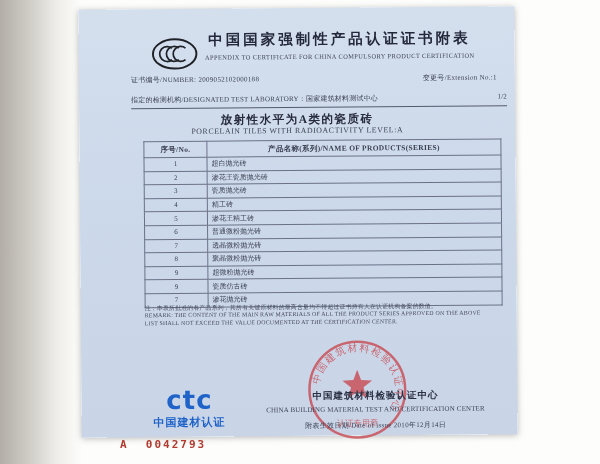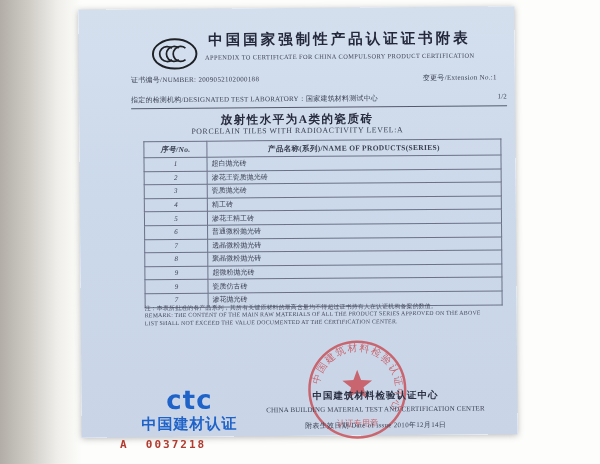--- a/index.html
+++ b/index.html
@@ -24,29 +24,29 @@
   
   .doct-cn{left:0;top:104px;width:436px;text-align:center;font-size:11.5px;
     font-weight:bold;letter-spacing:1.5px;color:#262b3d;}
   .doct-en{left:0;top:118px;width:436px;text-align:center;font-size:7.8px;letter-spacing:.6px;}
   
   table.ptable{left:64px;top:132px;width:358px;position:absolute;border-collapse:collapse;
     font-size:7px;color:#3c4254;}
   .ptable th,.ptable td{border:1px solid #6b7288;padding:0 4px;}
   .ptable th{height:15px;font-size:7.5px;font-weight:bold;text-align:center;letter-spacing:.3px;}
   .ptable td{height:12.6px;}
-  .ptable .c1{width:54px;text-align:center;font-style:italic;}
+  .ptable .c1{width:54px;text-align:center;}
   
   .note{left:64px;top:296px;width:362px;font-size:5.9px;line-height:1.25;
     letter-spacing:.2px;color:#454b5e;}
   
   .ctcblock{left:46px;top:378px;width:124px;text-align:center;color:#1f63c9;}
   .ctc-word{font-family:"DejaVu Sans","Liberation Sans",sans-serif;font-weight:bold;
     font-size:26px;line-height:26px;letter-spacing:1px;}
-  .ctc-sub{font-size:15px;font-weight:bold;margin-top:2px;letter-spacing:1px;}
+  .ctc-sub{font-size:11px;font-weight:bold;margin-top:2px;letter-spacing:1px;}
   .orgblock{left:152px;top:382px;width:284px;text-align:center;}
   .org-cn{font-size:9.5px;font-weight:bold;letter-spacing:1px;color:#2a2f42;}
   .org-en{font-size:6.9px;margin-top:3px;letter-spacing:.2px;}
   .date-line{font-size:7px;margin-top:8px;letter-spacing:.3px;}
   .seal{left:224px;top:330px;width:104px;height:104px;color:#c84a52;opacity:.8;}
   
   .serial{left:120px;top:438px;font-family:"DejaVu Sans Mono","Liberation Mono",monospace;
     font-size:11px;font-weight:bold;color:#b23a2e;letter-spacing:2px;white-space:pre;}
 </style>
 </head>
@@ -160,13 +160,13 @@
   </div>
 
   <div class="abs orgblock">
     <div class="org-cn">中国建筑材料检验认证中心</div>
     <div class="org-en">CHINA BUILDING MATERIAL TEST AND CERTIFICATION CENTER</div>
     <div class="date-line">附表生效日期/Date of issue  2010年12月14日</div>
   </div>
 
 </div>
 
-<div class="abs serial">A  0037218</div>
+<div class="abs serial">A  0042793</div>
 
 </body></html>

